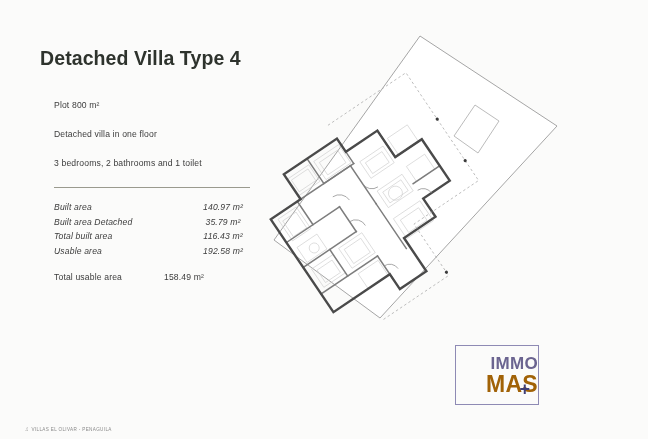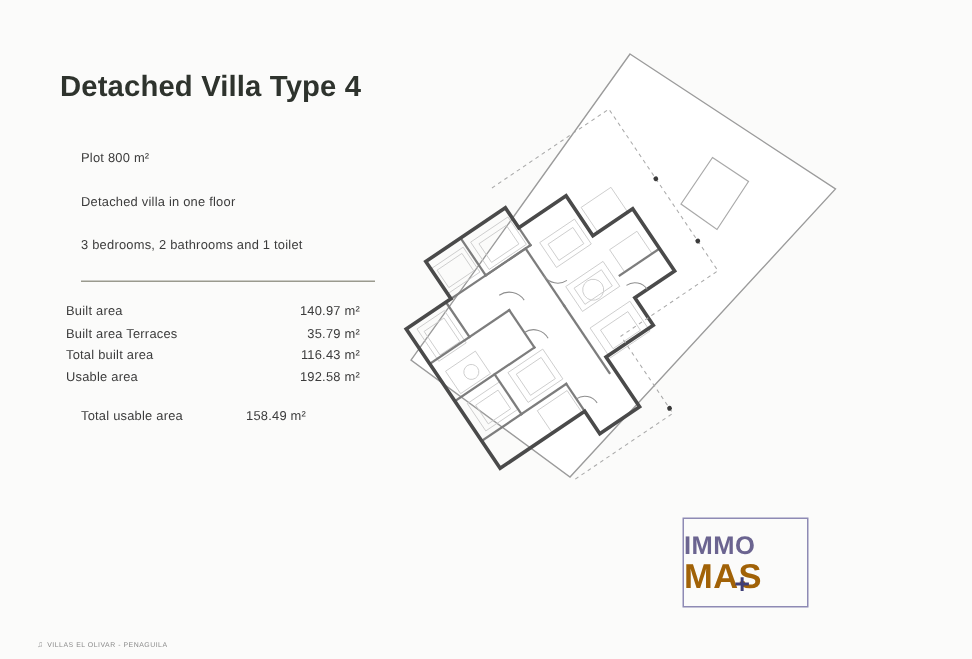--- a/index.html
+++ b/index.html
@@ -48,33 +48,34 @@
   }
 
   .divider {
     height: 1px;
     background: #9a9a8e;
     margin: 0 0 14px 14px;
     width: 196px;
   }
 
   #area-table {
-    margin-left: 4px;
+    margin-left: 14px;
     border-collapse: collapse;
     width: 196px;
+    font-style: italic;
   }
   #area-table td {
     font-size: 8.6px;
     color: #3c3c3c;
     letter-spacing: 0.15px;
     padding: 0 0 4.5px 0;
     white-space: nowrap;
   }
   #area-table td.val {
-    text-align: right;
+    text-align: center;
     padding-left: 52px;
   }
 
   .total-row {
     margin-left: 14px;
     margin-top: 12px;
     width: 196px;
     display: flex;
   }
   .total-row .lbl {
@@ -105,21 +106,21 @@
   #logo {
     position: absolute;
     left: 455px;
     top: 345px;
     width: 82px;
     height: 58px;
     border: 1.4px solid #8e8ab4;
     background: transparent;
     display: flex;
     flex-direction: column;
-    align-items: flex-start;
+    align-items: flex-end;
     justify-content: center;
     line-height: 1;
   }
   #logo-immo {
     font-size: 17px;
     font-weight: 700;
     color: #6b6490;
     letter-spacing: 0.3px;
   }
   #logo-mas-wrap {
@@ -180,21 +181,21 @@
 
     <div class="divider"></div>
 
     <table id="area-table">
       <tbody>
         <tr>
           <td class="lbl">Built area</td>
           <td class="val">140.97 m²</td>
         </tr>
         <tr>
-          <td class="lbl">Built area Terraces</td>
+          <td class="lbl">Built area Detached</td>
           <td class="val">35.79 m²</td>
         </tr>
         <tr>
           <td class="lbl">Total built area</td>
           <td class="val">116.43 m²</td>
         </tr>
         <tr>
           <td class="lbl">Usable area</td>
           <td class="val">192.58 m²</td>
         </tr>

